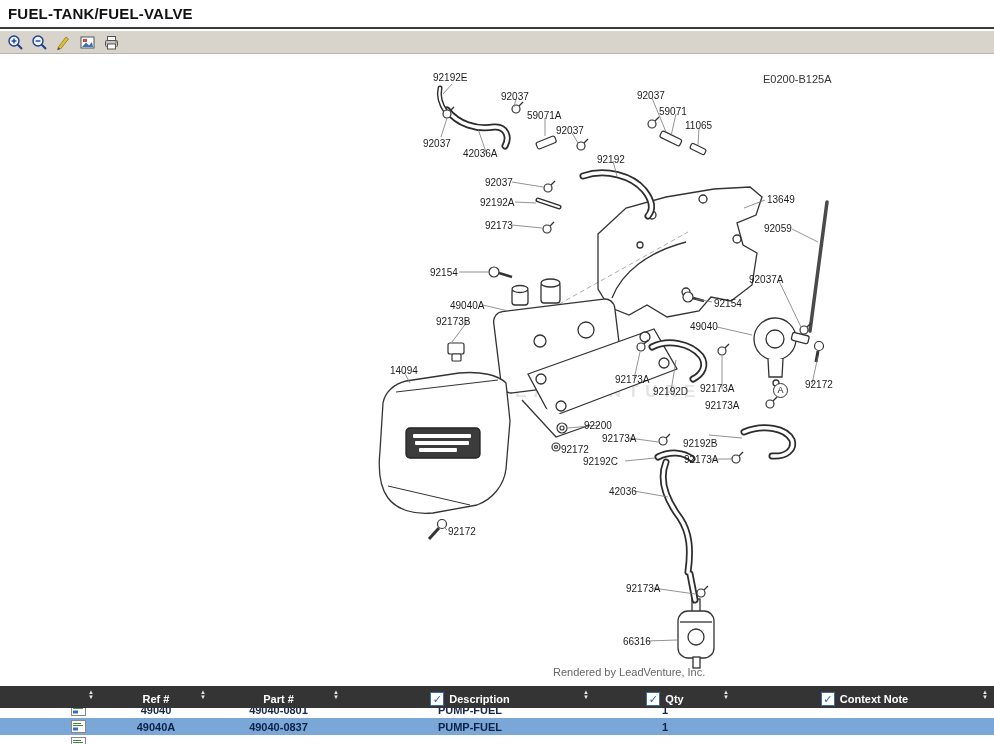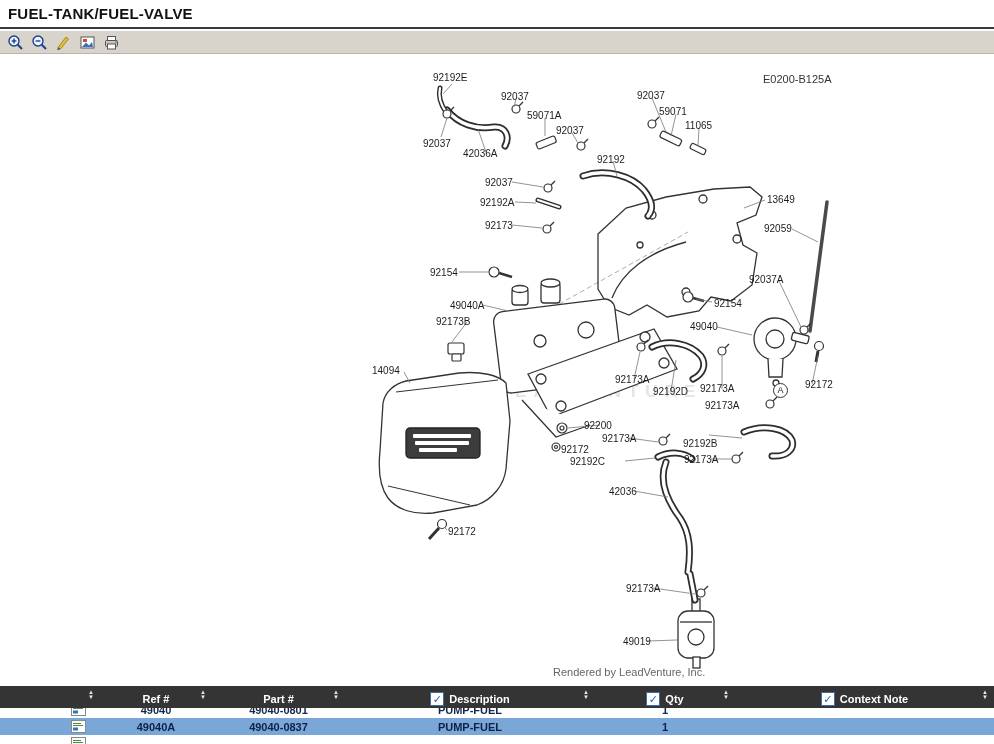--- a/index.html
+++ b/index.html
@@ -296,36 +296,36 @@
   <span class="pl" style="left:480px;top:197px">92192A</span>
   <span class="pl" style="left:485px;top:220px">92173</span>
   <span class="pl" style="left:767px;top:194px">13649</span>
   <span class="pl" style="left:764px;top:223px">92059</span>
   <span class="pl" style="left:430px;top:267px">92154</span>
   <span class="pl" style="left:749px;top:274px">92037A</span>
   <span class="pl" style="left:714px;top:298px">92154</span>
   <span class="pl" style="left:450px;top:300px">49040A</span>
   <span class="pl" style="left:436px;top:316px">92173B</span>
   <span class="pl" style="left:690px;top:321px">49040</span>
-  <span class="pl" style="left:372px;top:365px">14094</span>
+  <span class="pl" style="left:390px;top:365px">14094</span>
   <span class="pl" style="left:615px;top:374px">92173A</span>
   <span class="pl" style="left:653px;top:386px">92192D</span>
   <span class="pl" style="left:700px;top:383px">92173A</span>
   <span class="pl" style="left:805px;top:379px">92172</span>
   <span class="pl" style="left:705px;top:400px">92173A</span>
   <span class="pl" style="left:584px;top:420px">92200</span>
   <span class="pl" style="left:602px;top:433px">92173A</span>
   <span class="pl" style="left:683px;top:438px">92192B</span>
   <span class="pl" style="left:561px;top:444px">92172</span>
-  <span class="pl" style="left:570px;top:456px">92192C</span>
+  <span class="pl" style="left:583px;top:456px">92192C</span>
   <span class="pl" style="left:684px;top:454px">92173A</span>
   <span class="pl" style="left:609px;top:486px">42036</span>
   <span class="pl" style="left:448px;top:526px">92172</span>
   <span class="pl" style="left:626px;top:583px">92173A</span>
-  <span class="pl" style="left:623px;top:636px">49019</span>
+  <span class="pl" style="left:623px;top:636px">66316</span>
 
   <span class="code" style="left:763px;top:73px">E0200-B125A</span>
   <span class="circleA" style="left:773px;top:383px">A</span>
   <div class="credit">Rendered by LeadVenture, Inc.</div>
 
   <div class="ptable">
     <div class="thead">
       <div class="th">
         <span></span>
         <span class="sort">

